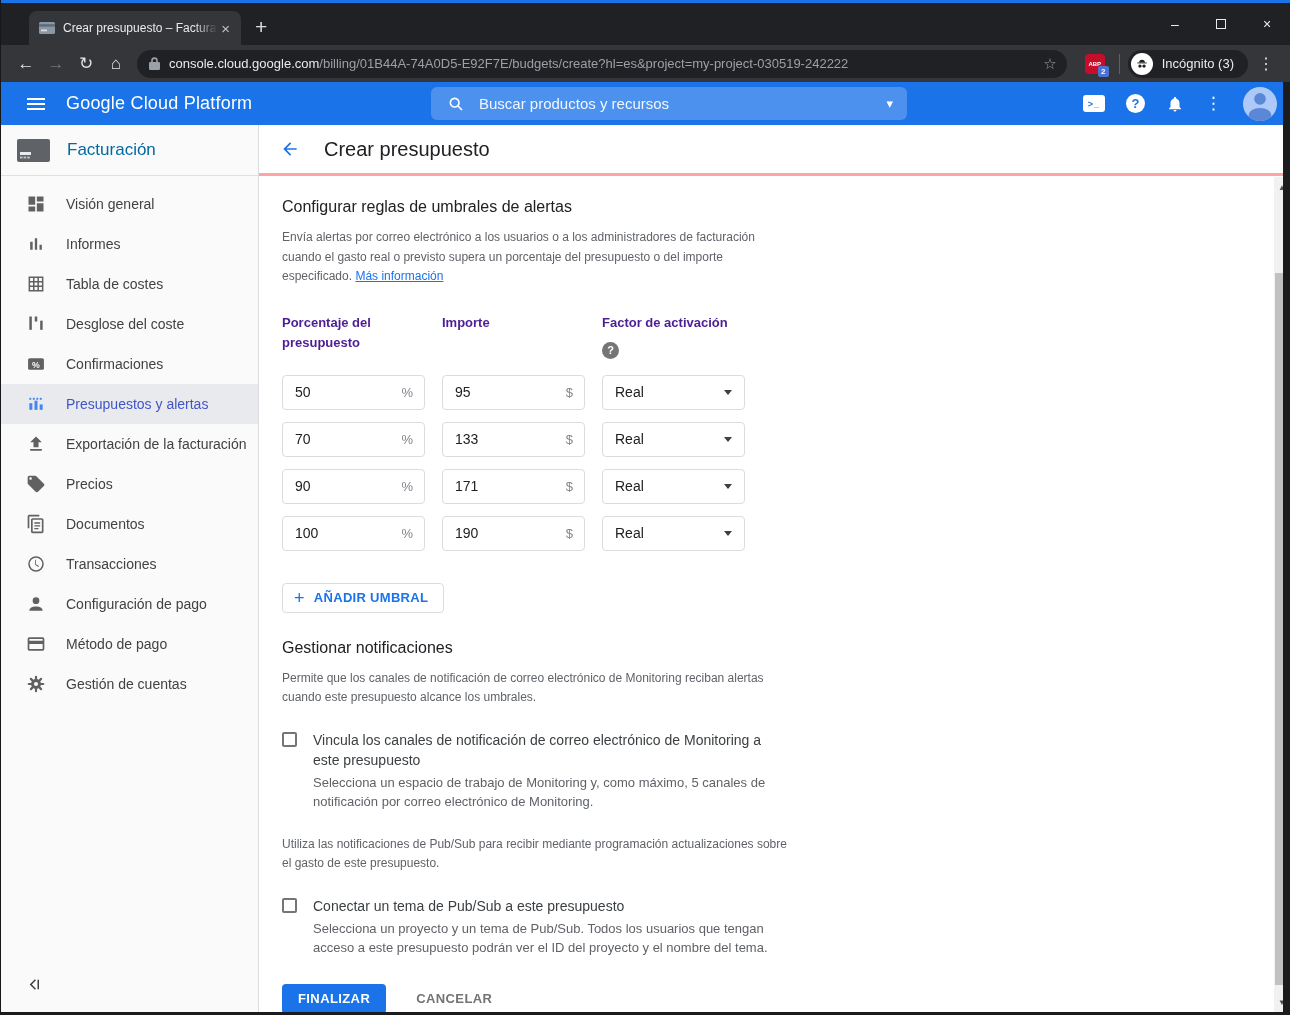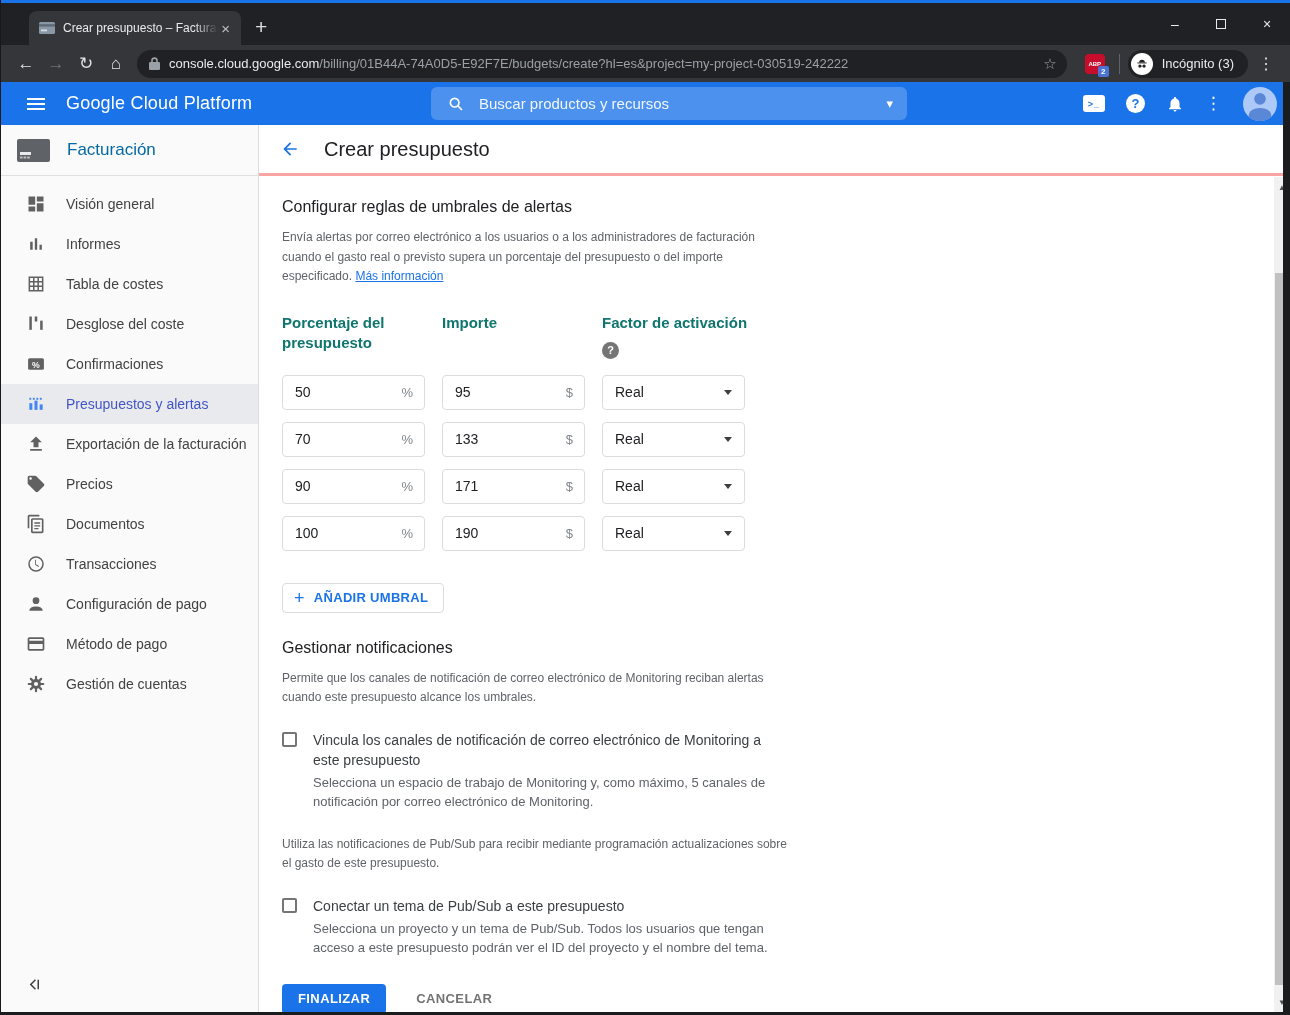--- a/index.html
+++ b/index.html
@@ -86,21 +86,21 @@
   .back-arrow { margin-left:21px; display:flex; cursor:pointer; }
   .page-title { font-size:20px; color:#202124; margin-left:24px; }
   .content { padding:0 0 0 23px; }
 
   .sec-heading { font-size:16px; font-weight:400; color:#202124; margin:22px 0 0; }
   .desc { width:505px; font-size:12px; color:#5f6368; line-height:19.5px; margin:12px 0 0; }
   .desc a { color:#1a73e8; text-decoration:underline; cursor:pointer; }
 
   .cols { display:flex; margin-top:26px; }
   .col { width:160px; flex:0 0 auto; }
-  .col-label { width:118px; font-size:15px; font-weight:bold; color:#0f766e; line-height:20px; }
+  .col-label { width:118px; font-size:13px; font-weight:bold; color:#4c1d95; line-height:20px; }
   .col .col-label.wide { width:150px; }
   .form-help { width:17px; height:17px; border-radius:50%; background:#757575; color:#fff; font-size:11px; font-weight:bold;
                display:flex; align-items:center; justify-content:center; margin-top:9px; cursor:default; }
 
   .t-rows { margin-top:16px; }
   .t-row { display:flex; margin-bottom:12px; }
   .field { width:143px; height:35px; border:1px solid #dadce0; border-radius:4px; display:flex; align-items:center;
            padding:0 11px 0 12px; margin-right:17px; background:#fff; }
   .field input { border:none; outline:none; background:transparent; flex:1; min-width:0; font-size:14px; color:#202124;
                  font-family:inherit; padding:0; }

